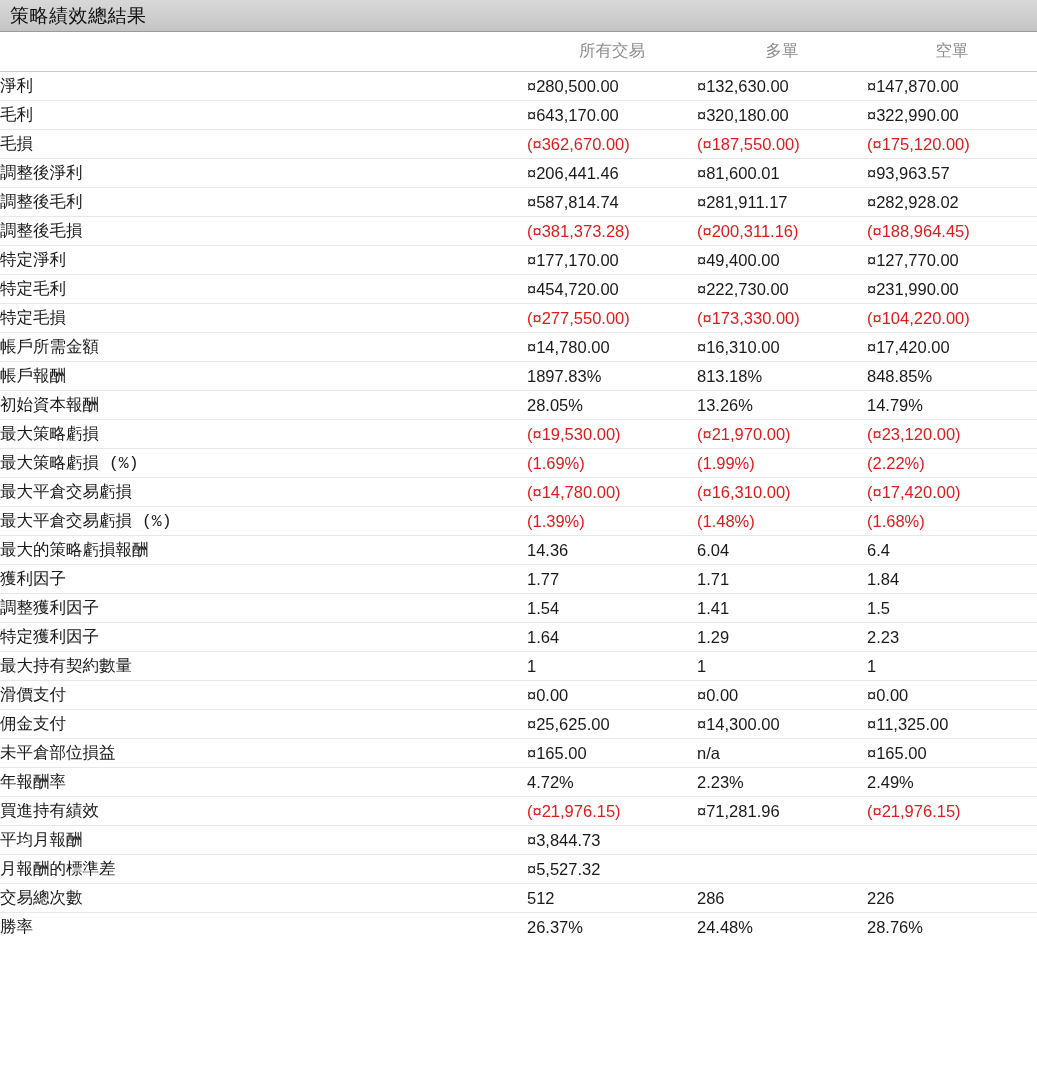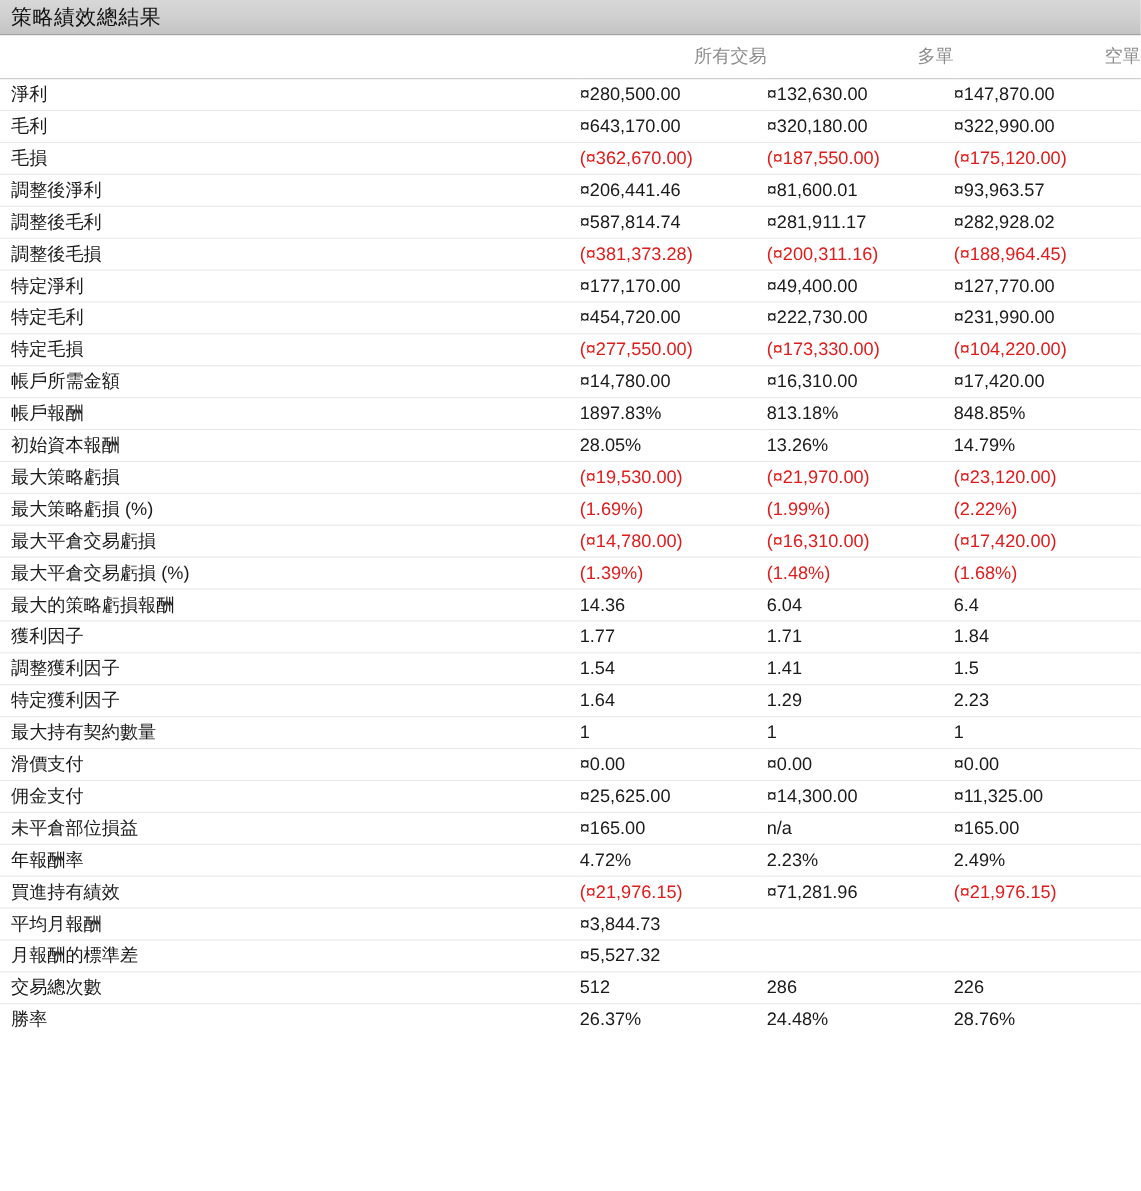--- a/index.html
+++ b/index.html
@@ -35,41 +35,41 @@
   }
   table.perf {
     width: 1037px;
     border-collapse: collapse;
     table-layout: fixed;
     font-size: 16.5px;
   }
   table.perf col.c-label { width: 527px; }
   table.perf col.c-col   { width: 170px; }
   table.perf th {
-    text-align: right;
+    text-align: center;
     font-weight: normal;
     color: #8d8d8d;
     font-size: 16.5px;
     padding: 8px 0 9px 0;
     border-bottom: 1px solid #c9c9c9;
     vertical-align: bottom;
   }
   table.perf th.label-head {
     padding-left: 10px;
   }
   table.perf td {
     padding: 3px 0 3px 0;
     border-bottom: 1px solid #e8e8e8;
     vertical-align: middle;
     white-space: nowrap;
     overflow: hidden;
   }
   table.perf td.label {
-    padding-left: 10px;
     color: #1a1a1a;
+    font-family: Liberation Mono, monospace;
   }
   table.perf td.value {
     color: #1a1a1a;
   }
   table.perf td.value.neg {
     color: #e01b1b;
   }
   table.perf tr:last-child td {
     border-bottom: none;
     margin-top: 21px;

